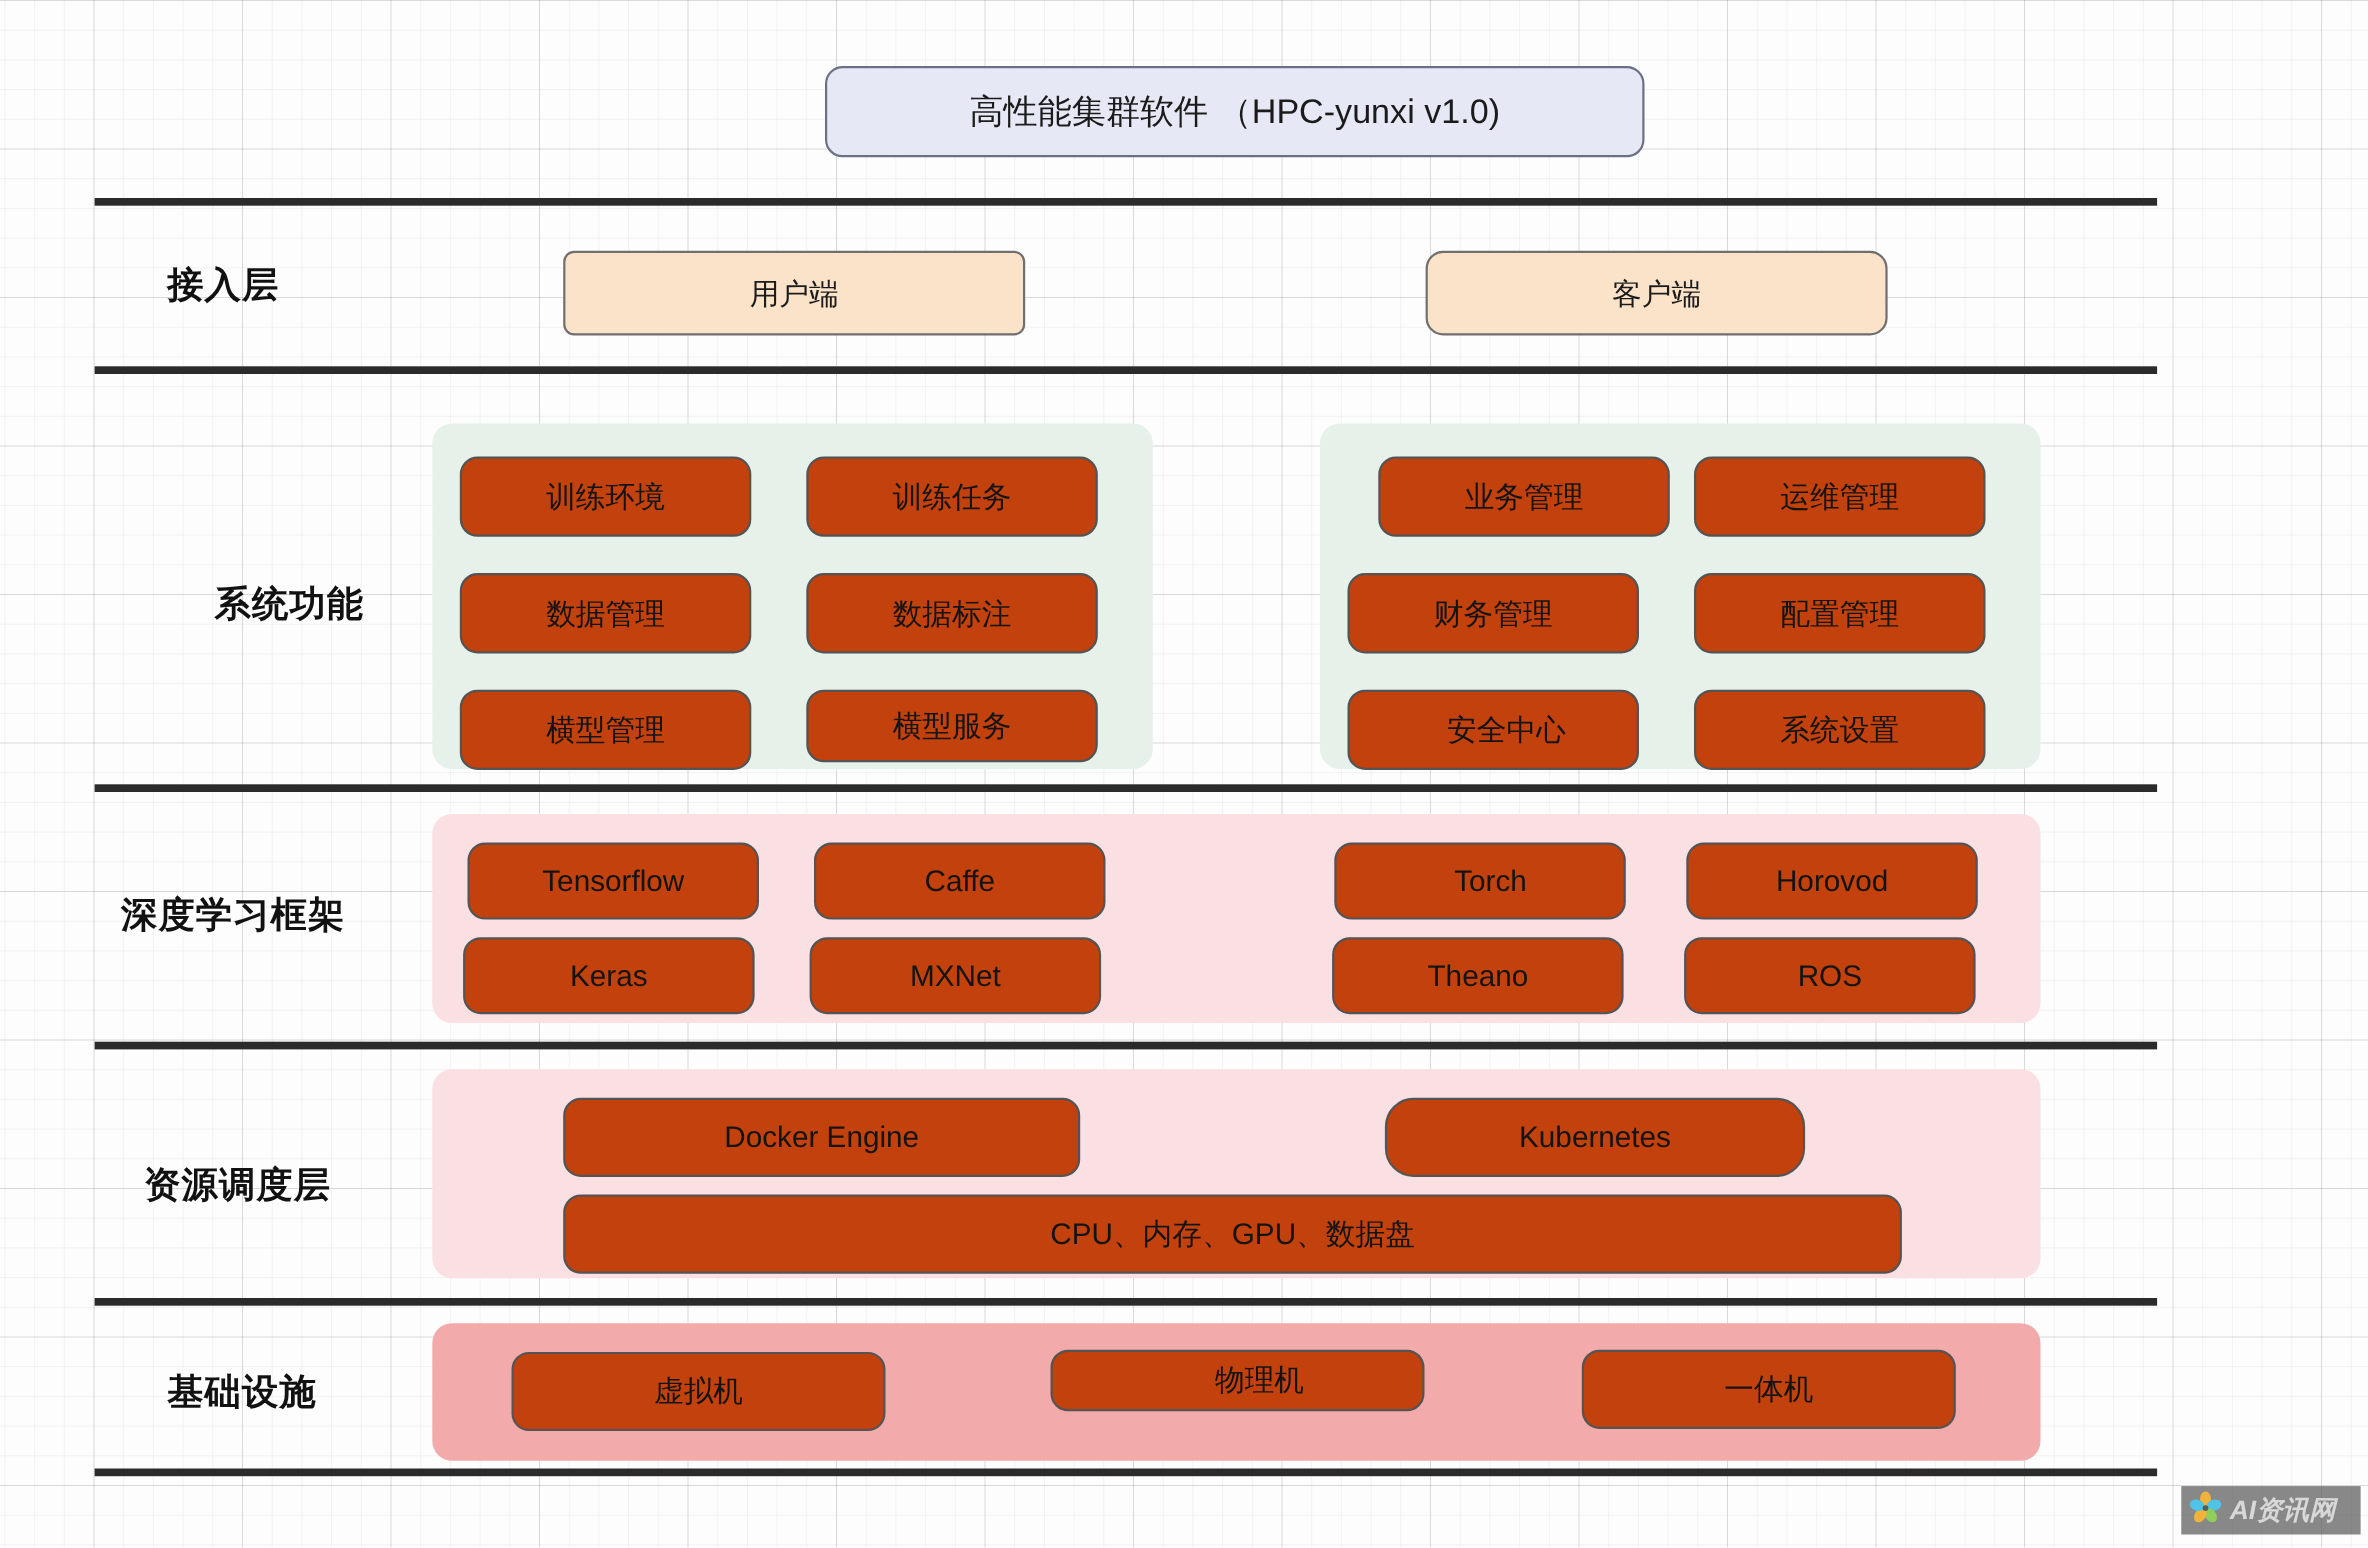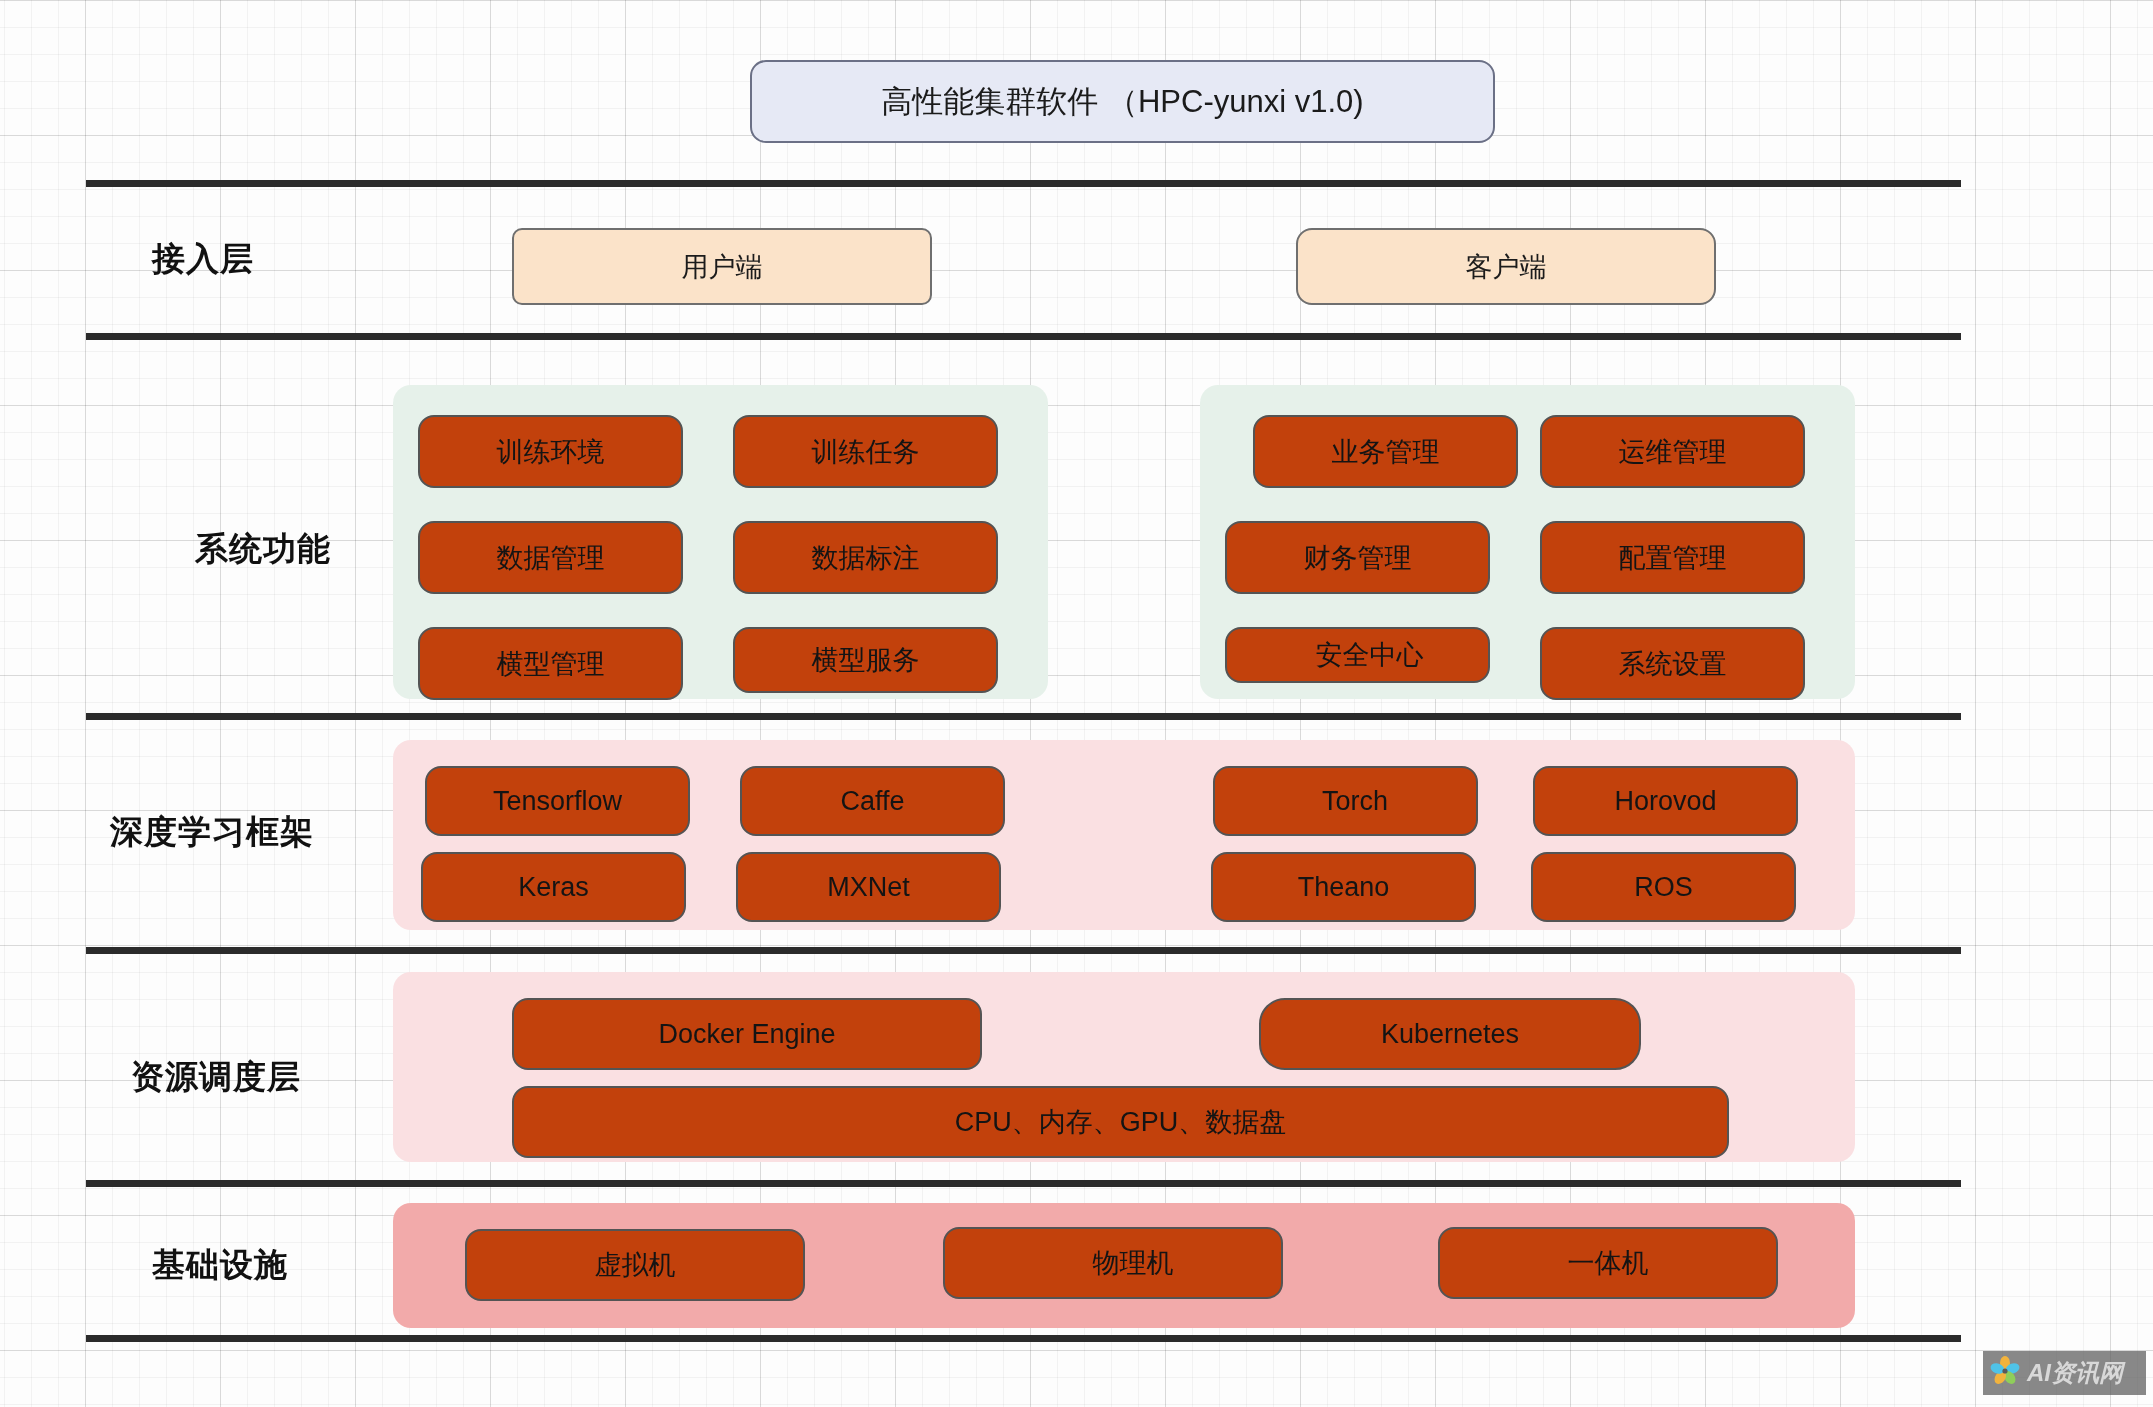--- a/index.html
+++ b/index.html
@@ -173,21 +173,21 @@
     </div>
     <div class="cell" style="left:340px; top:30px;  width:265px; height:73px;">
       <span>运维管理</span>
     </div>
     <div class="cell" style="left:25px;  top:136px; width:265px; height:73px;">
       <span>财务管理</span>
     </div>
     <div class="cell" style="left:340px; top:136px; width:265px; height:73px;">
       <span>配置管理</span>
     </div>
-    <div class="cell" style="left:25px;  top:242px; width:265px; height:56px;padding-left:24px;">
+    <div class="cell" style="left:25px;  top:242px; width:265px; height:73px;padding-left:24px;">
       <span>安全中心</span>
     </div>
     <div class="cell" style="left:340px; top:242px; width:265px; height:73px;">
       <span>系统设置</span>
     </div>
   </div>
 
   <div class="layer-label" style="left:110px; top:810px;">深度学习框架</div>
 
   <div class="group pink" style="left:393px; top:740px; width:1462px; height:190px;">
@@ -231,21 +231,21 @@
       <span>CPU、内存、GPU、数据盘</span>
     </div>
   </div>
 
   <div class="layer-label" style="left:152px; top:1243px;">基础设施</div>
 
   <div class="group rose" style="left:393px; top:1203px; width:1462px; height:125px;">
     <div class="cell" style="left:72px;  top:26px; width:340px; height:72px;">
       <span>虚拟机</span>
     </div>
-    <div class="cell" style="left:550px; top:24px; width:340px; height:72px;padding-left:40px;">
+    <div class="cell" style="left:562px; top:24px; width:340px; height:56px;padding-left:40px;">
       <span>物理机</span>
     </div>
     <div class="cell" style="left:1045px; top:24px; width:340px; height:72px;">
       <span>一体机</span>
     </div>
   </div>
 
   <div class="watermark">
     <span style="flex:0 0 auto;">
       <svg width="34" height="34" viewBox="0 0 34 34" aria-hidden="true">

